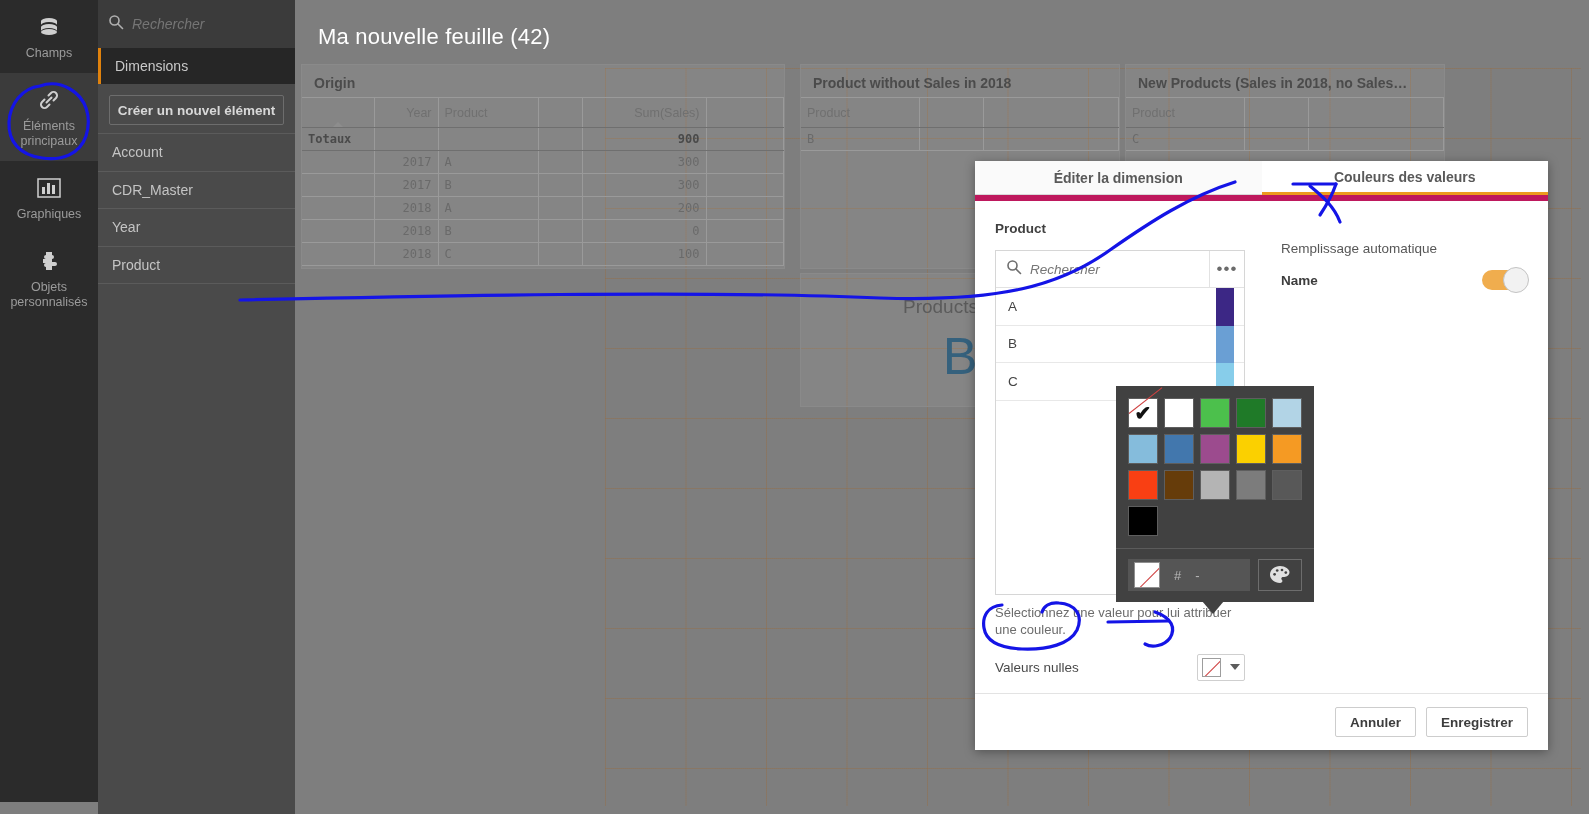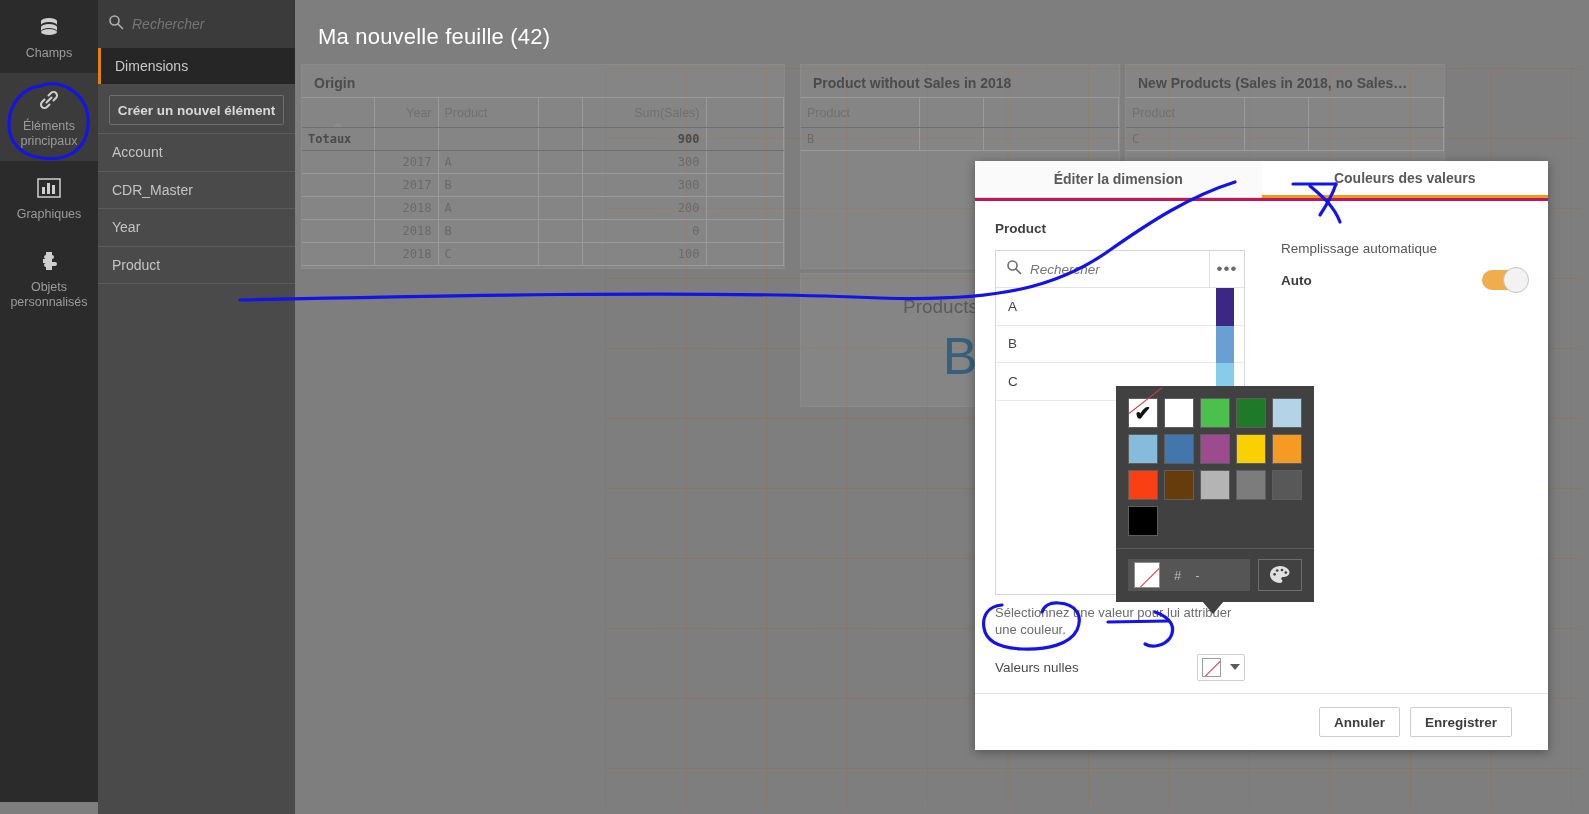--- a/index.html
+++ b/index.html
@@ -109,21 +109,21 @@
     border-right: 5px solid transparent; border-bottom: 5px solid #8d8d8d;
   }
   .kpi-title { font-size: 19px; color: #5b5b5b; text-align: center; padding-top: 22px; }
   .kpi-value { font-size: 52px; color: #35617d; text-align: center; padding-top: 8px; }
 
   
   .modal {
     position: absolute; left: 975px; top: 161px; width: 573px; height: 589px;
     background: #ffffff; box-shadow: 0 2px 10px rgba(0,0,0,.35);
   }
-  .modal-tabs { display: flex; height: 40px; border-bottom: 3px solid #be185d; }
+  .modal-tabs { display: flex; height: 40px; border-bottom: 6px solid #be185d; }
   .modal-tab {
     flex: 1; display: flex; align-items: center; justify-content: center;
     font-size: 14px; font-weight: bold; color: #595959; cursor: pointer;
     background: #fafafa; border-bottom: 1px solid #d9d9d9;
   }
   .modal-tab.active { background: #ffffff; border-bottom: 3px solid #ec9a1e; }
   .modal-body { display: flex; padding: 20px; height: 492px; }
   .mb-left { width: 250px; }
   .mb-right { flex: 1; padding-left: 36px; padding-top: 20px; }
   .field-label { font-size: 13.5px; font-weight: bold; color: #404040; margin-bottom: 14px; }
@@ -181,21 +181,21 @@
     position: relative; cursor: pointer;
   }
   .toggle .knob {
     position: absolute; right: -1px; top: -3px; width: 26px; height: 26px;
     border-radius: 50%; background: #f2f2f2; border: 1px solid #c3c3c3;
   }
 
   .modal-footer {
     position: absolute; left: 0; right: 0; bottom: 0; height: 57px;
     border-top: 1px solid #e3e3e3; display: flex; align-items: center;
-    justify-content: flex-end; gap: 10px; padding-right: 36px; background: #fff;
+    justify-content: flex-end; gap: 10px; padding-right: 20px; background: #fff;
   }
   .btn {
     min-width: 80px; height: 30px; padding: 0 14px; border: 1px solid #cdcdcd;
     border-radius: 2px; background: #fff; font-size: 13.5px; font-weight: bold;
     color: #3d3d3d; cursor: pointer; font-family: "Liberation Sans", sans-serif;
   }
 
   
   .popover {
     position: absolute; left: 1116px; top: 386px; width: 198px; height: 216px;
@@ -480,21 +480,21 @@
           <div class="picker-btn">
             <span class="nc"></span>
             <span class="caret-dn"></span>
           </div>
         </div>
       </div>
 
       <div class="mb-right">
         <div class="auto-label">Remplissage automatique</div>
         <div class="auto-row">
-          <div class="t">Auto</div>
+          <div class="t">Name</div>
           <div class="toggle">
             <div class="knob"></div>
           </div>
         </div>
       </div>
     </div>
 
     <div class="modal-footer">
       <button class="btn">Annuler</button>
       <button class="btn">Enregistrer</button>

